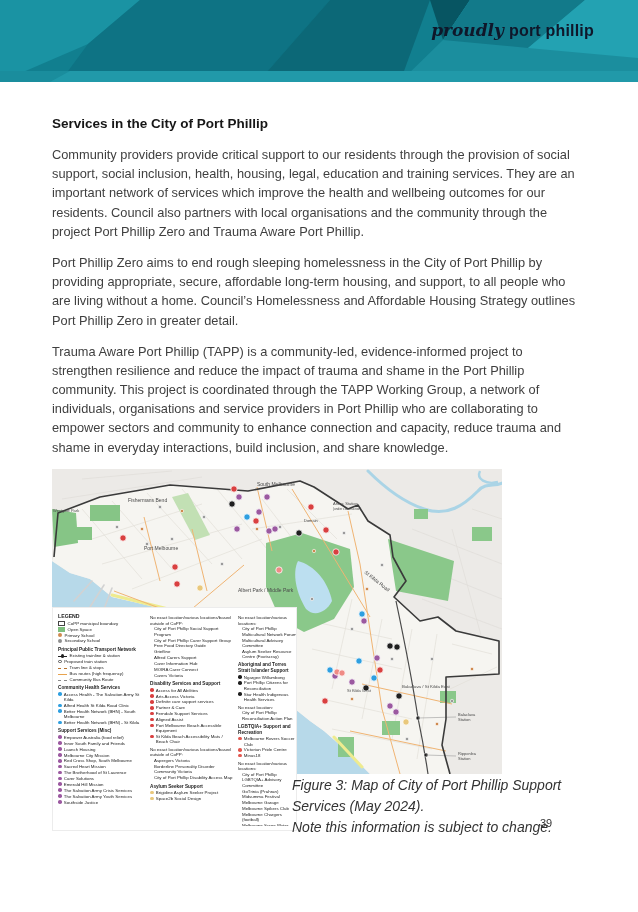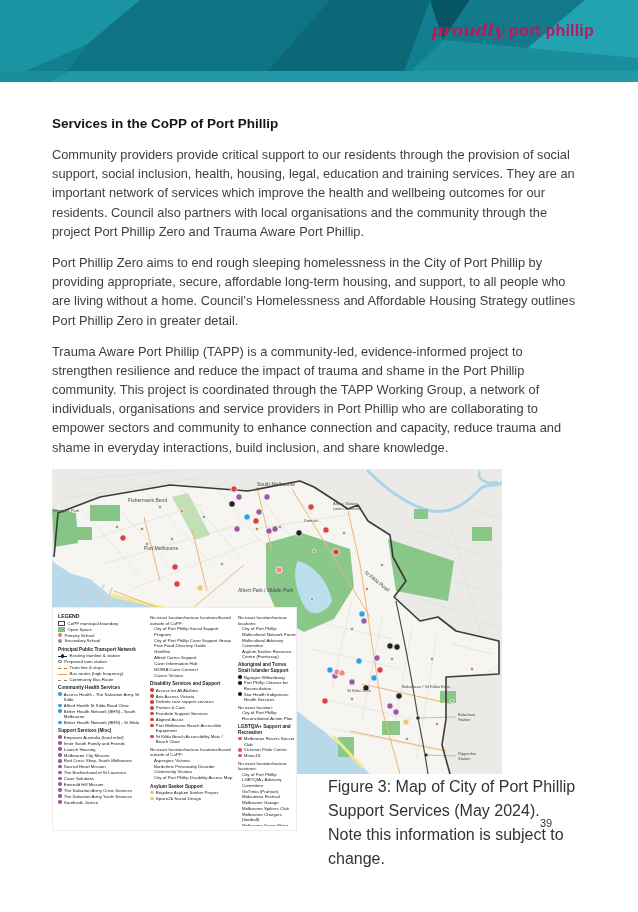--- a/index.html
+++ b/index.html
@@ -1,21 +1,21 @@
 <!DOCTYPE html>
 <html><head>
 <meta charset="utf-8">
 <style>
   html,body{margin:0;padding:0;background:#ffffff;}
   .page{position:relative;width:638px;height:912px;background:#fff;overflow:hidden;
         font-family:"Liberation Sans",sans-serif;color:#3f3f3f;}
   
   .banner{position:relative;width:638px;height:82px;}
   .banner svg{display:block;}
-  .logo{position:absolute;top:20px;right:44px;color:#be185d;white-space:nowrap;}
+  .logo{position:absolute;top:20px;right:44px;color:#0f172a;white-space:nowrap;}
   .logo-script{font-family:"DejaVu Serif",serif;font-style:italic;font-weight:600;font-size:17px;margin-right:5px;}
   .logo-bold{font-family:"Liberation Sans",sans-serif;font-weight:bold;font-size:16px;letter-spacing:.2px;}
   
   main{padding:34px 52px 0 52px;}
   h3{font-size:13.5px;font-weight:bold;color:#161616;margin:0 0 14px 0;}
   p{font-size:12.8px;line-height:1.5;margin:0 0 12px 0;color:#3f3f3f;}
   
   .fig-wrap{position:relative;width:534px;height:366px;margin-top:6px;}
   .map-svg{display:block;}
   .legend{position:absolute;left:0;top:138px;width:245px;height:224px;background:#fff;
@@ -34,22 +34,22 @@
   .sw-boundary{width:7px;height:4.6px;border:1px solid #444;background:#fff;}
   .sw-green{width:7px;height:4.6px;background:#7fbf7f;}
   .sw-dot-orange{width:4px;height:4px;border-radius:50%;background:#cf8a4f;}
   .sw-dot-gray{width:4px;height:4px;border-radius:50%;background:#8f8f8f;}
   .sw-train{width:9px;height:2px;border-top:1.4px solid #222;position:relative;top:2px;}
   .sw-train-dot{position:absolute;left:2.6px;top:-2.8px;width:3.6px;height:3.6px;background:#222;border-radius:50%;display:block;}
   .sw-circle{width:3.6px;height:3.6px;border:1px solid #555;border-radius:50%;}
   .sw-tram{width:9px;height:0;border-top:1.2px dashed #b5722e;position:relative;top:2.4px;}
   .sw-bus{width:9px;height:0;border-top:1.8px solid #e8a34e;position:relative;top:2.2px;}
   .sw-cbus{width:9px;height:0;border-top:1.2px dashed #8a8a8a;position:relative;top:2.4px;}
-  .caption{position:absolute;left:240px;top:306px;width:294px;font-size:16px;
-           color:#333;line-height:1.5;margin-left:36px;}
+  .caption{position:absolute;left:240px;top:306px;width:294px;font-size:14px;font-style:italic;
+           color:#333;line-height:1.5;}
   .pageno{position:absolute;left:488px;top:348px;font-size:11px;color:#333;}
 </style>
 </head>
 <body>
 
 <div class="page">
 
   <header class="banner">
     <svg width="638" height="82" viewBox="0 0 638 82">
       <rect width="638" height="82" fill="#117f8f"></rect>
@@ -62,21 +62,21 @@
       <polygon points="638,0 638,58 528,48 585,0" fill="#23a2b2"></polygon>
       <rect x="0" y="71" width="638" height="11" fill="#2199a9"></rect>
       <polygon points="0,82 0,71 70,71 50,82" fill="#1a8d9d"></polygon>
     </svg>
     <div class="logo">
       <span class="logo-script">proudly</span><span class="logo-bold">port phillip</span>
     </div>
   </header>
 
   <main>
-    <h3>Services in the CoPP of Port Phillip</h3>
+    <h3>Services in the City of Port Phillip</h3>
     <p>Community providers provide critical support to our residents through the provision of social support, social inclusion, health, housing, legal, education and training services. They are an important network of services which improve the health and wellbeing outcomes for our residents. Council also partners with local organisations and the community through the project Port Phillip Zero and Trauma Aware Port Phillip.</p>
     <p>Port Phillip Zero aims to end rough sleeping homelessness in the City of Port Phillip by providing appropriate, secure, affordable long-term housing, and support, to all people who are living without a home. Council’s Homelessness and Affordable Housing Strategy outlines Port Phillip Zero in greater detail.</p>
     <p>Trauma Aware Port Phillip (TAPP) is a community-led, evidence-informed project to strengthen resilience and reduce the impact of trauma and shame in the Port Phillip community. This project is coordinated through the TAPP Working Group, a network of individuals, organisations and service providers in Port Phillip who are collaborating to empower sectors and community to enhance connection and capacity, reduce trauma and shame in everyday interactions, build inclusion, and share knowledge.</p>
 
     <div class="fig-wrap">
       <svg class="map-svg" id="map-svg" width="450" height="305" viewBox="0 0 450 305">
 
         <rect width="450" height="305" fill="#eceae7"></rect>
 
         <g stroke="#e0ddd8" stroke-width="0.7">

